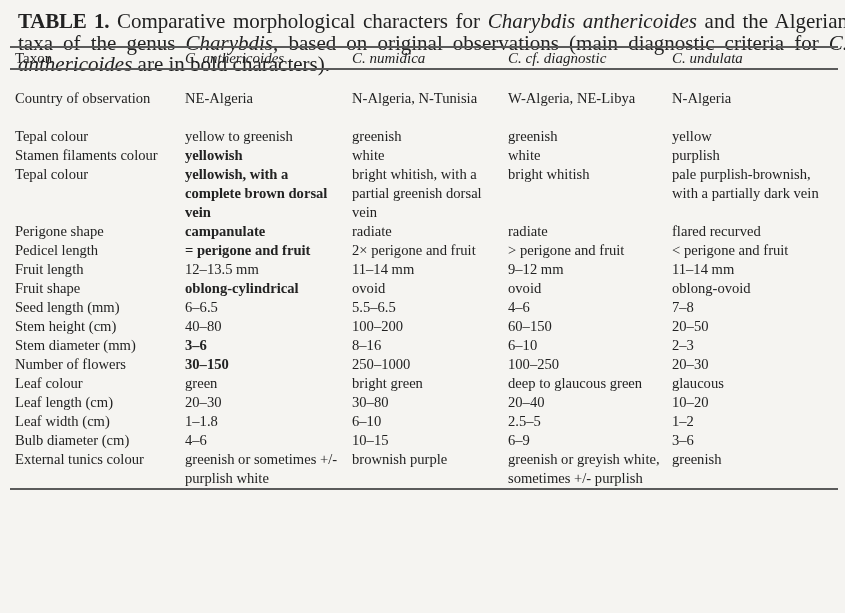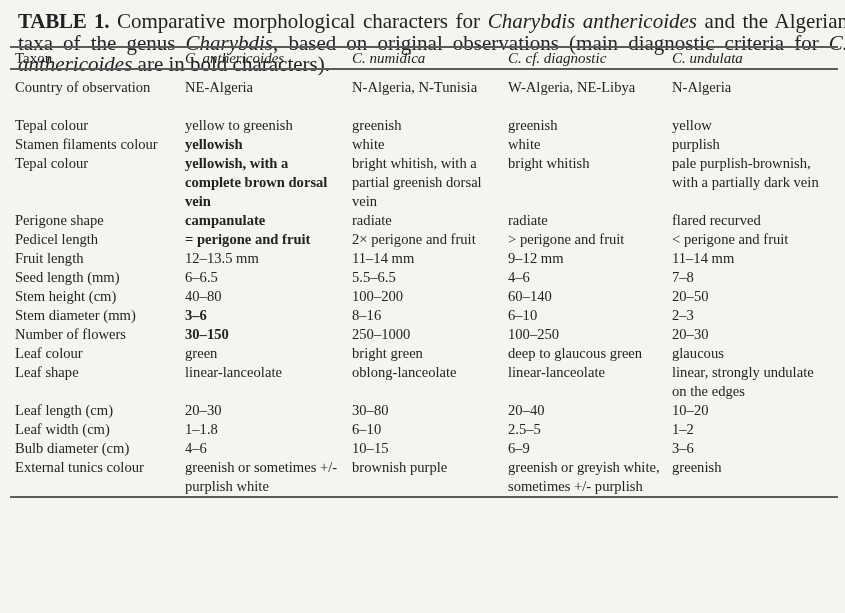--- a/index.html
+++ b/index.html
@@ -51,21 +51,21 @@
   }
   table.morph th.taxon { padding-left: 5px; }
   table.morph th.sp { font-style: italic; }
   table.morph td {
     font-size: 14.6px;
     line-height: 19px;
     vertical-align: top;
     padding: 0 8px 0 0;
   }
   table.morph td.rowlabel { padding-left: 5px; }
-  table.morph tbody tr.first td { padding-top: 8px; }
+  table.morph tbody tr.first td { padding-top: 19px; }
   table.morph td.bold { font-weight: bold; }
   table.morph tr.spacer td { height: 19px; padding: 0; }
 </style>
 </head>
 <body>
 
 <div class="page" style="--bg: #f5f4f1; --ink: #222222; --rule: #5b5b5b;">
   <p class="caption" id="caption"><span class="b">TABLE 1.</span><span> Comparative morphological characters for </span><span class="i">Charybdis anthericoides</span><span> and the Algerian taxa of the genus </span><span class="i">Charybdis</span><span>, based on original observations (main diagnostic criteria for </span><span class="i">C. anthericoides</span><span> are in bold characters).</span></p>
   <div class="tablewrap">
     <table class="morph">
@@ -132,31 +132,38 @@
             <td>&lt; perigone and fruit</td>
           </tr>
           <tr>
             <td class="rowlabel">Fruit length</td>
             <td>12–13.5 mm</td>
             <td>11–14 mm</td>
             <td>9–12 mm</td>
             <td>11–14 mm</td>
           </tr>
           <tr>
+            <td class="rowlabel">Fruit shape</td>
+            <td class="bold">oblong-cylindrical</td>
+            <td>ovoid</td>
+            <td>ovoid</td>
+            <td>oblong-ovoid</td>
+          </tr>
+          <tr>
             <td class="rowlabel">Seed length (mm)</td>
             <td>6–6.5</td>
             <td>5.5–6.5</td>
             <td>4–6</td>
             <td>7–8</td>
           </tr>
           <tr>
             <td class="rowlabel">Stem height (cm)</td>
             <td>40–80</td>
             <td>100–200</td>
-            <td>60–140</td>
+            <td>60–150</td>
             <td>20–50</td>
           </tr>
           <tr>
             <td class="rowlabel">Stem diameter (mm)</td>
             <td class="bold">3–6</td>
             <td>8–16</td>
             <td>6–10</td>
             <td>2–3</td>
           </tr>
           <tr>
@@ -165,27 +172,20 @@
             <td>250–1000</td>
             <td>100–250</td>
             <td>20–30</td>
           </tr>
           <tr>
             <td class="rowlabel">Leaf colour</td>
             <td>green</td>
             <td>bright green</td>
             <td>deep to glaucous green</td>
             <td>glaucous</td>
-          </tr>
-          <tr>
-            <td class="rowlabel">Leaf shape</td>
-            <td>linear-lanceolate</td>
-            <td>oblong-lanceolate</td>
-            <td>linear-lanceolate</td>
-            <td>linear, strongly undulate on the edges</td>
           </tr>
           <tr>
             <td class="rowlabel">Leaf length (cm)</td>
             <td>20–30</td>
             <td>30–80</td>
             <td>20–40</td>
             <td>10–20</td>
           </tr>
           <tr>
             <td class="rowlabel">Leaf width (cm)</td>

